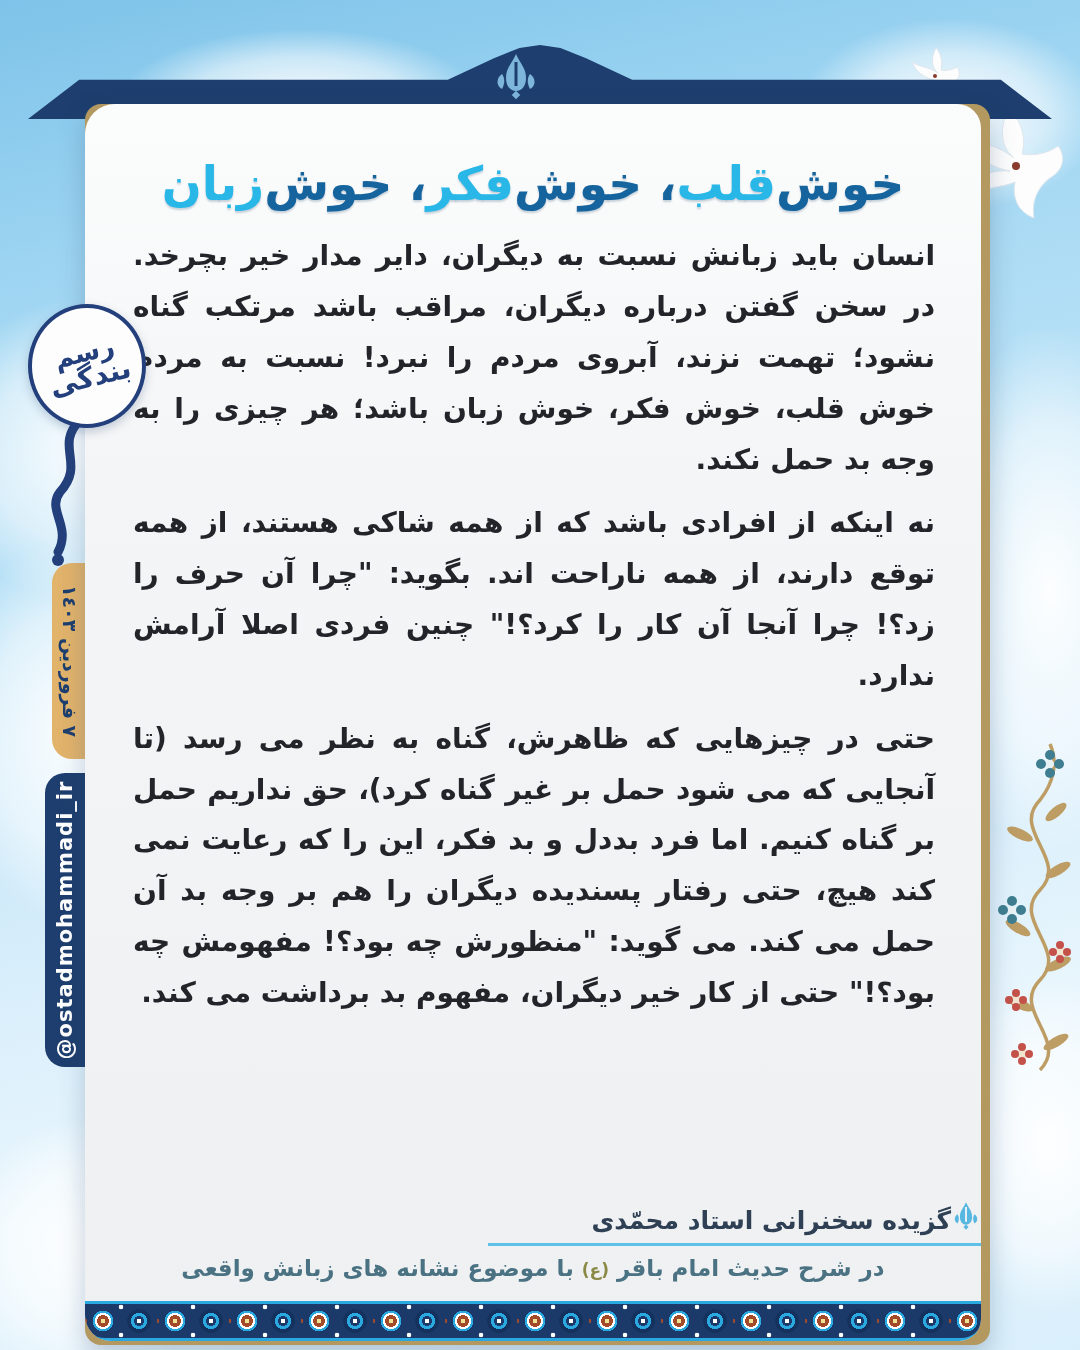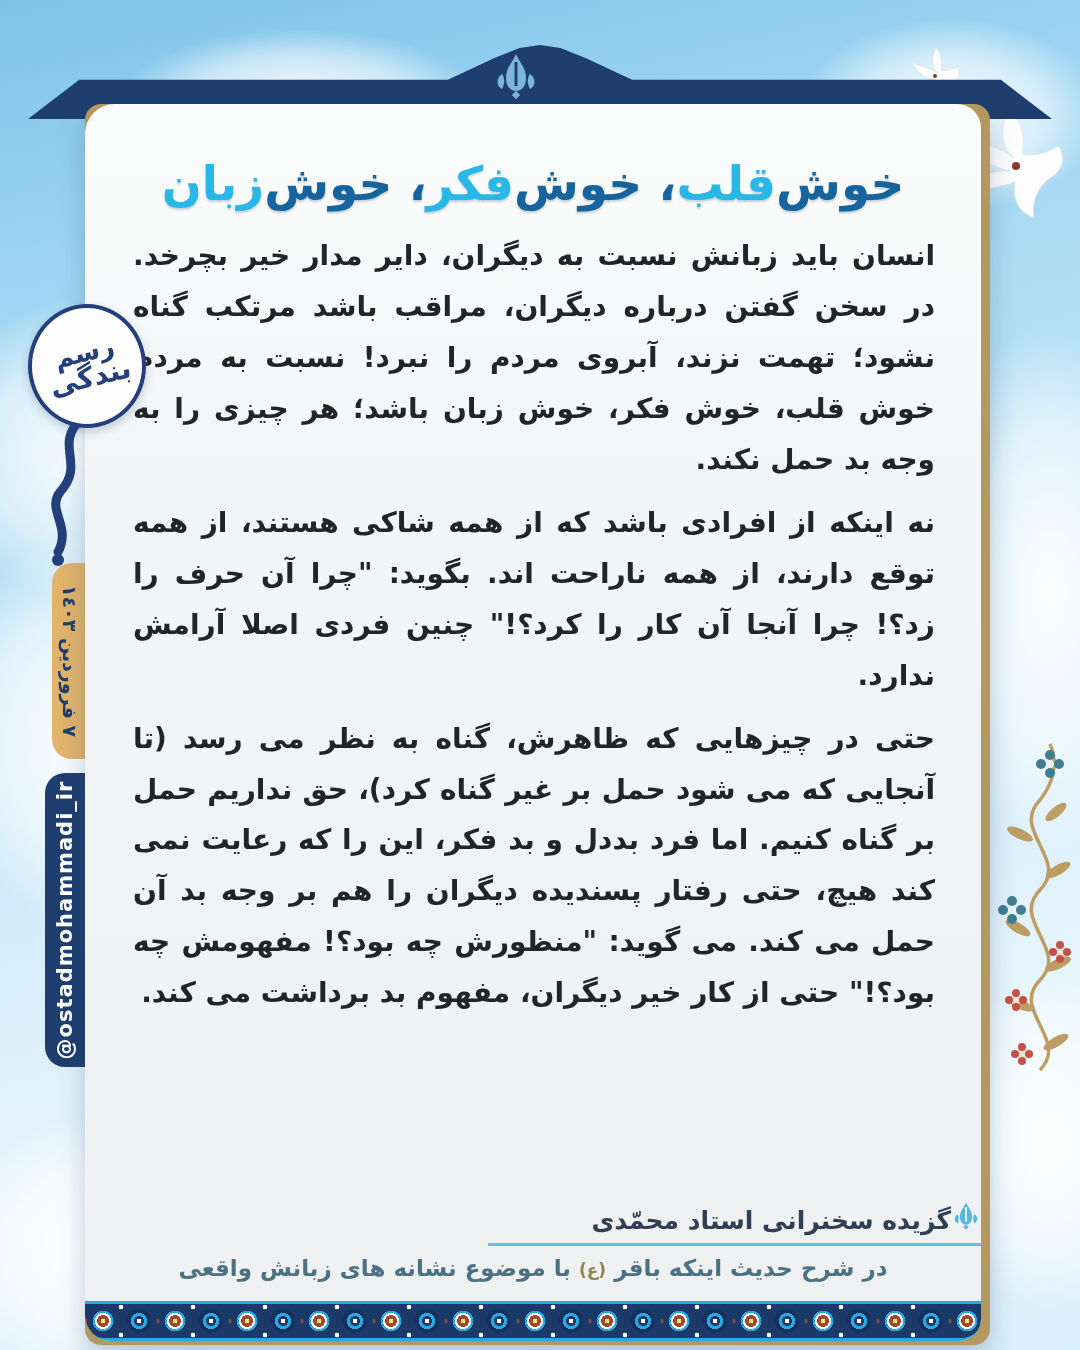--- a/index.html
+++ b/index.html
@@ -204,21 +204,21 @@
             <path d="M24 2 C19 13 14 16 14 26 C14 35 19 39 24 39 C29 39 34 35 34 26 C34 16 29 13 24 2 Z" fill="#56b7e0"></path>
             <path d="M10 22 C4 26 4 34 10 37 C13 32 13 26 10 22 Z" fill="#56b7e0"></path>
             <path d="M38 22 C44 26 44 34 38 37 C35 32 35 26 38 22 Z" fill="#56b7e0"></path>
             <rect x="21" y="40" width="6" height="6" transform="rotate(45 24 43)" fill="#56b7e0"></rect>
             <path d="M24 10 L24 34" stroke="#f4f5f6" stroke-width="3"></path>
           </svg>
           <span class="attr-text">گزیده سخنرانی استاد محمّدی</span>
         </div>
         <div class="rule"></div>
         <div class="subtitle">
-          <span>در شرح حدیث اینکه باقر</span>
+          <span>در شرح حدیث امام باقر</span>
           <span class="hon">(ع)</span>
           <span>با موضوع نشانه های زبانش واقعی</span>
         </div>
       </div>
 
       <div class="tiles"></div>
     </div>
   </div>
 
   <div class="logo">

